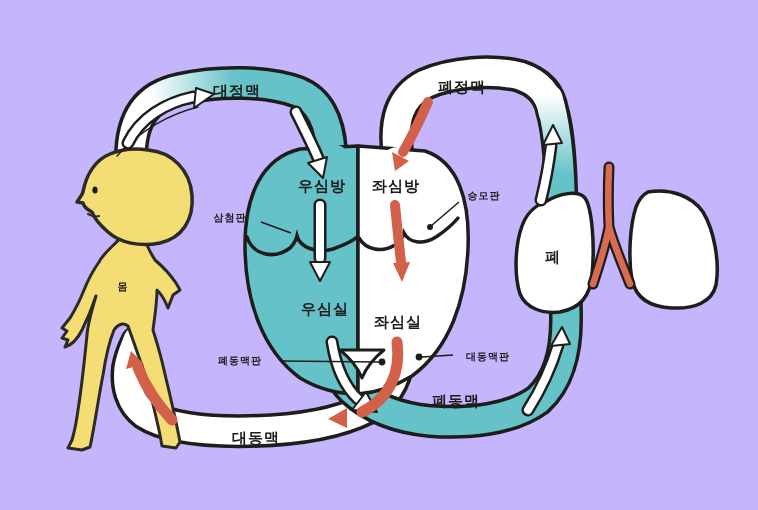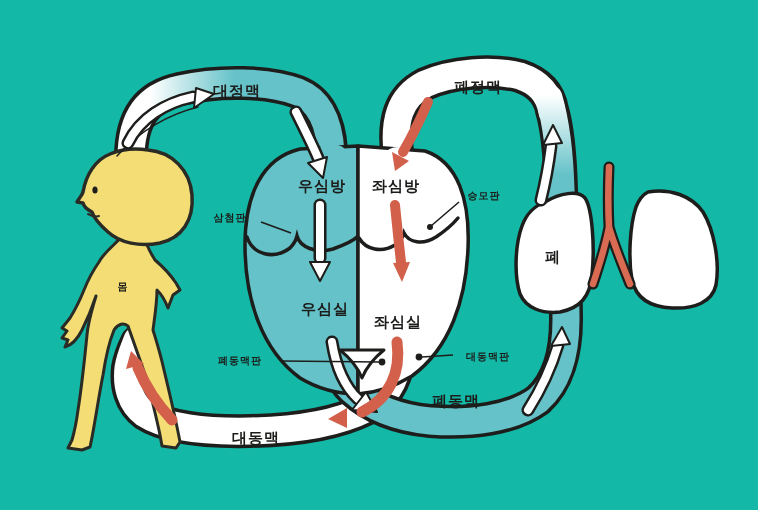--- a/index.html
+++ b/index.html
@@ -1,17 +1,17 @@
 <!DOCTYPE html>
 <html><head>
 <meta charset="utf-8">
 <style>
   html,body{margin:0;padding:0;}
   body{font-family:"Liberation Sans","DejaVu Sans",sans-serif;background:#e9e9e6;}
-  .stage{position:relative;width:758px;height:510px;background:#14b8a6;overflow:hidden;}
+  .stage{position:relative;width:758px;height:510px;background:#c4b5fd;overflow:hidden;}
   .stage svg{position:absolute;left:0;top:0;}
   .lbl{position:absolute;transform:translate(-50%,-50%);font-size:15px;font-weight:600;
        color:#1c1c1a;letter-spacing:1px;white-space:nowrap;line-height:1;}
   .lbl.small{font-size:10px;}
 </style>
 </head>
 <body>
 
 <div class="stage">
 
@@ -136,21 +136,21 @@
     <path d="M459,202 L431,226" fill="none"></path>
     <circle cx="430" cy="227" r="2.2" fill="#1d1d1b"></circle>
     <path d="M281,361 L379,362" fill="none"></path>
     <circle cx="382" cy="362" r="2.6" fill="#1d1d1b"></circle>
     <path d="M453,355 L422,357" fill="none"></path>
     <circle cx="419" cy="357" r="2.6" fill="#1d1d1b"></circle>
   </g>
 </svg>
 
 <div class="lbl" style="left:237px;top:90px">대정맥</div>
-<div class="lbl" style="left:478px;top:86px">폐정맥</div>
+<div class="lbl" style="left:462px;top:86px">폐정맥</div>
 <div class="lbl" style="left:322px;top:185px">우심방</div>
 <div class="lbl" style="left:396px;top:185px">좌심방</div>
 <div class="lbl small" style="left:230px;top:218px">삼첨판</div>
 <div class="lbl small" style="left:484px;top:196px">승모판</div>
 <div class="lbl" style="left:325px;top:308px">우심실</div>
 <div class="lbl" style="left:398px;top:321px">좌심실</div>
 <div class="lbl small" style="left:240px;top:361px">폐동맥판</div>
 <div class="lbl small" style="left:488px;top:357px">대동맥판</div>
 <div class="lbl" style="left:256px;top:437px">대동맥</div>
 <div class="lbl" style="left:456px;top:400px">폐동맥</div>

